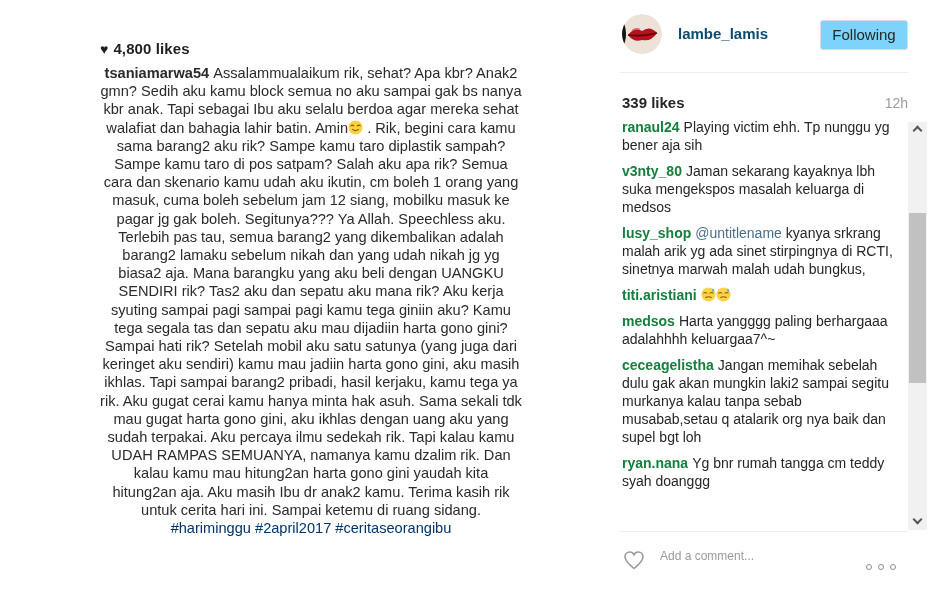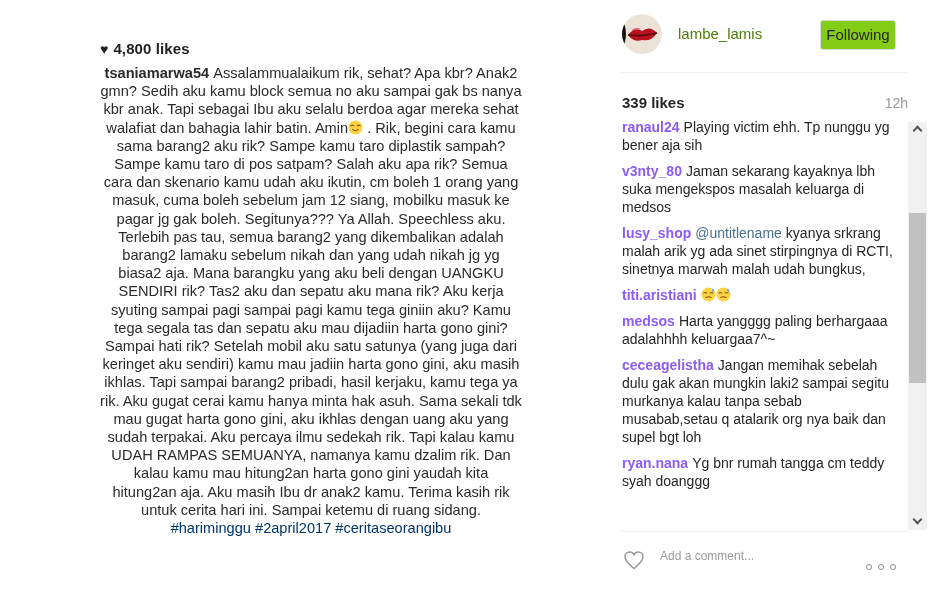--- a/index.html
+++ b/index.html
@@ -13,35 +13,35 @@
   .likes-line .heart { font-size:14px; margin-right:5px; }
   .caption { margin-top:7px; font-size:14.6px; line-height:18.2px; color:#2b2b2b;text-align:center; }
   .cap-user { font-weight:bold; margin-right:4px; }
   .hashtags { color:#003569; }
 
   
   .side { position:absolute; left:620px; top:0; width:309px; height:593px; }
 
   .avatar { position:absolute; left:2px; top:14px; width:40px; height:40px;
             border-radius:50%; overflow:hidden; }
-  .side-user { position:absolute; left:58px; top:25px; font-size:15px; font-weight:400;
-               color:#4d7c0f; }
-  .follow-btn { position:absolute; left:200px; top:20px; width:76px; height:30px;
-                background:#84cc16; border:1px solid #dbdbdb; border-radius:3px;
+  .side-user { position:absolute; left:58px; top:25px; font-size:15px; font-weight:700;
+               color:#0c4a6e; }
+  .follow-btn { position:absolute; left:200px; top:20px; width:88px; height:30px;
+                background:#7dd3fc; border:1px solid #dbdbdb; border-radius:3px;
                 font-size:15px; color:#262626; text-align:center; line-height:28px; }
   .hdr-divider { position:absolute; left:0; top:72px; width:288px; height:1px; background:#efefef; }
 
   .likes-row { position:absolute; left:2px; top:94px; width:286px; }
   .side-likes { font-size:15px; font-weight:600; color:#262626; }
   .timestamp { position:absolute; right:0; top:1px; font-size:14px; color:#9b9b9b; font-weight:normal; }
 
   .comments { position:absolute; left:2px; top:118px; width:276px; height:404px; overflow:hidden; }
   .comment { font-size:14px; line-height:18px; color:#262626; margin-bottom:8px; word-wrap:break-word; }
   .comment.partial { margin-top:-7px; }
-  .c-user { font-weight:600; margin-right:4px; color:#8b5cf6; }
+  .c-user { font-weight:600; margin-right:4px; color:#15803d; }
   .c-mention { color:#4a6d8c; margin-right:4px; }
   .emoji { display:inline-block; width:15px; height:15px; vertical-align:-2px; }
 
   
   .scrollbar { position:absolute; left:288px; top:122px; width:19px; height:408px; background:#f1f1f1; }
   .sb-arrow { position:absolute; left:0; width:19px; height:16px; }
   .sb-arrow .chev { position:absolute; left:6px; width:7px; height:7px;
                     border-left:2px solid #555; border-top:2px solid #555; }
   .sb-up { top:0; } .sb-up .chev { top:5px; transform:rotate(45deg); }
   .sb-down { bottom:0; } .sb-down .chev { top:2px; transform:rotate(225deg); }

